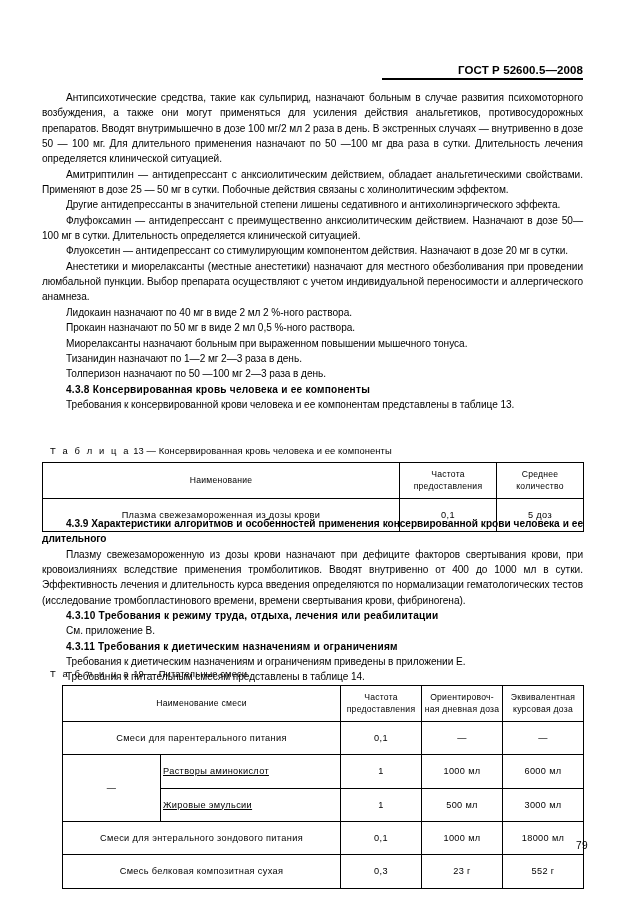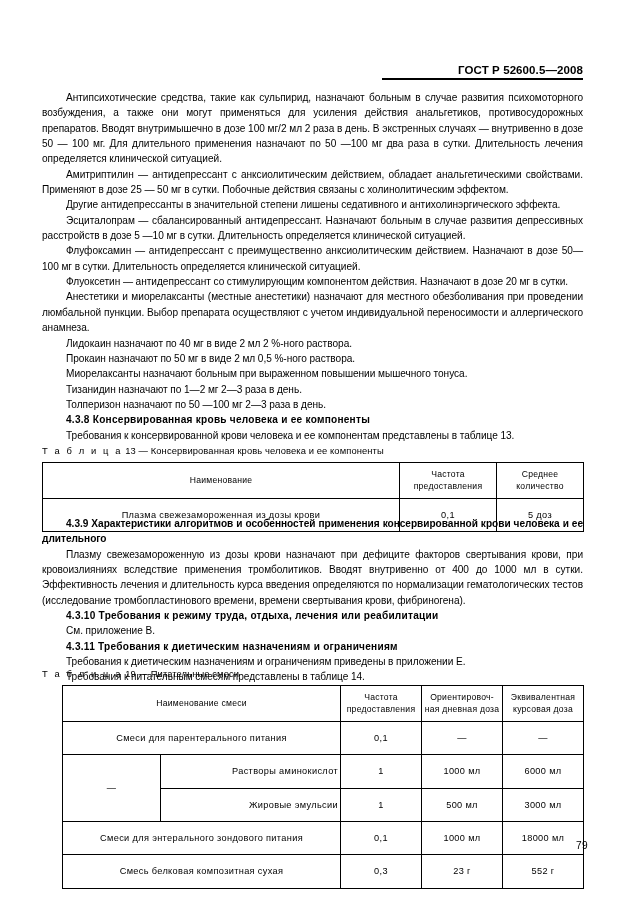--- a/index.html
+++ b/index.html
@@ -77,20 +77,21 @@
   
   .tbl-caption {
     font-size: 9.4px;
     line-height: 13px;
     letter-spacing: 0.1px;
     margin: 0;
     white-space: nowrap;
   }
   .tbl-caption .spaced {
     letter-spacing: 2.1px;
+    margin-left: 8px;
   }
 
   
   table.gost {
     border-collapse: collapse;
     font-size: 9.2px;
     table-layout: fixed;
     border: 1.6px solid #000;
   }
   table.gost td, table.gost th {
@@ -117,21 +118,21 @@
 
   
   .t13-wrap { position: absolute; left: 42px; top: 432px; width: 541px; }
   .t13-wrap table { width: 541px; margin-top: 5px; }
   .t13-wrap tbody td { height: 28px; }
 
   
   .t14-wrap { position: absolute; left: 42px; top: 655px; width: 541px; }
   .t14-wrap table { width: 521px; margin-left: 20px; margin-top: 5px; border-radius: 26px; }
   .t14-wrap tbody td { height: 24px; }
-  .t14-wrap tbody td.sub-label { text-align: right; }
+  .t14-wrap tbody td.sub-label { text-align: left; text-decoration: underline; }
   .t14-wrap tbody td.merged-dash { text-align: center; vertical-align: middle; }
 
   
   .folio {
     position: absolute;
     right: 42px;
     top: 828px;
     font-size: 10.2px;
     font-weight: normal;
     letter-spacing: 0.3px;
@@ -145,21 +146,20 @@
   <div class="header">
     <span class="header-title">ГОСТ Р 52600.5—2008</span>
   </div>
   <div class="header-rule"></div>
 
   <div class="content">
 
     <p class="para">Антипсихотические средства, такие как сульпирид, назначают больным в случае развития психомоторного возбуждения, а также они могут применяться для усиления действия анальгетиков, противосудорожных препаратов. Вводят внутримышечно в дозе 100 мг/2 мл 2 раза в день. В экстренных случаях — внутривенно в дозе 50 — 100 мг. Для длительного применения назначают по 50 —100 мг два раза в сутки. Длительность лечения определяется клинической ситуацией.</p>
     <p class="para">Амитриптилин — антидепрессант с анксиолитическим действием, обладает анальгетическими свойствами. Применяют в дозе 25 — 50 мг в сутки. Побочные действия связаны с холинолитическим эффектом.</p>
     <p class="para">Другие антидепрессанты в значительной степени лишены седативного и антихолинэргического эффекта.</p>
-    <p class="para">Эсциталопрам — сбалансированный антидепрессант. Назначают больным в случае развития депрессивных расстройств в дозе 5 —10 мг в сутки. Длительность определяется клинической ситуацией.</p>
     <p class="para">Флуфоксамин — антидепрессант с преимущественно анксиолитическим действием. Назначают в дозе 50—100 мг в сутки. Длительность определяется клинической ситуацией.</p>
     <p class="para">Флуоксетин — антидепрессант со стимулирующим компонентом действия. Назначают в дозе 20 мг в сутки.</p>
     <p class="para">Анестетики и миорелаксанты (местные анестетики) назначают для местного обезболивания при проведении люмбальной пункции. Выбор препарата осуществляют с учетом индивидуальной переносимости и аллергического анамнеза.</p>
     <p class="para">Лидокаин назначают по 40 мг в виде 2 мл 2 %-ного раствора.</p>
     <p class="para">Прокаин назначают по 50 мг в виде 2 мл 0,5 %-ного раствора.</p>
     <p class="para">Миорелаксанты назначают больным при выраженном повышении мышечного тонуса.</p>
     <p class="para">Тизанидин назначают по 1—2 мг 2—3 раза в день.</p>
     <p class="para">Толперизон назначают по 50 —100 мг 2—3 раза в день.</p>
 
     <p class="h-sec wide">4.3.8 Консервированная кровь человека и ее компоненты</p>

